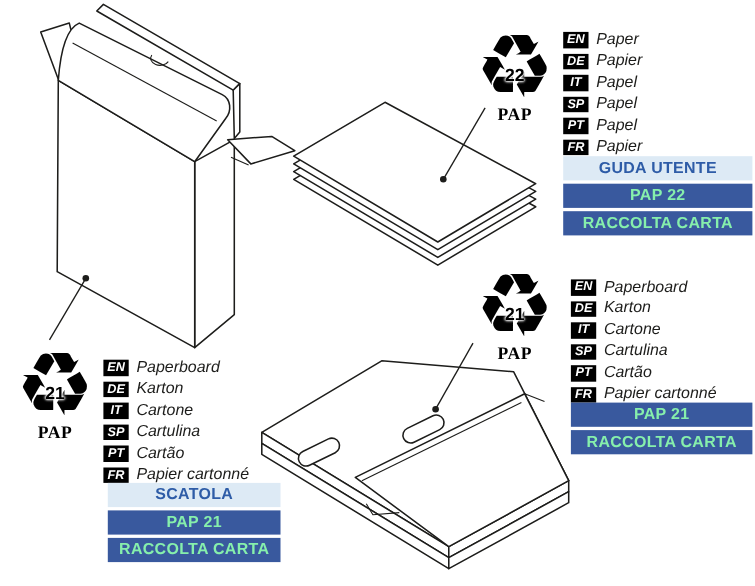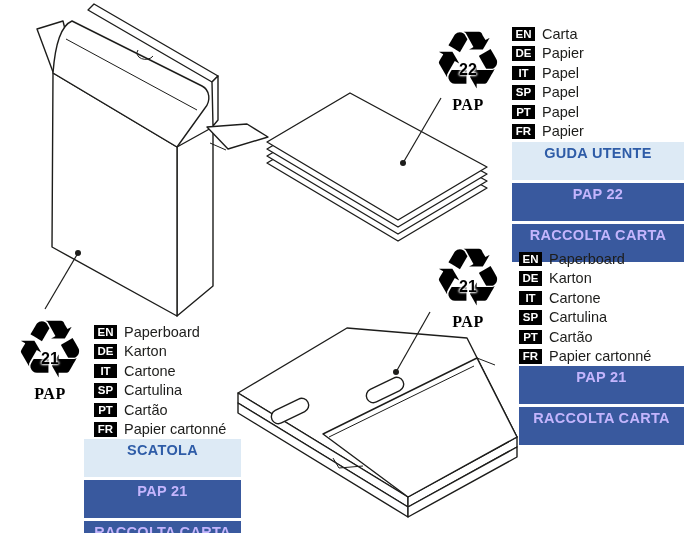--- a/index.html
+++ b/index.html
@@ -18,35 +18,35 @@
   .recycle .glyph{display:block;font-family:"DejaVu Sans",sans-serif;font-size:80px;line-height:74px;color:#000;}
   .recycle .num{
     position:absolute;left:0;right:0;top:46px;transform:translateY(-50%);
     font-size:16px;font-weight:bold;color:#000;
     text-shadow:0 0 2px #fff,0 0 2px #fff,0 0 3px #fff,0 0 3px #fff;
   }
   .recycle .mat{display:block;font-size:16px;font-weight:bold;letter-spacing:.5px;margin-top:-2px;color:#000;font-family:Liberation Serif, serif;}
 
   
   .langs{position:absolute;}
-  .lang-row{display:flex;align-items:center;height:19.5px;}
+  .lang-row{display:flex;align-items:flex-end;height:19.5px;font-style:italic;}
   .lang-tag{
     display:inline-block;width:23px;height:14.5px;line-height:14.5px;
     background:#000;color:#fff;font-size:11.5px;font-weight:bold;text-align:center;flex:0 0 auto;
   }
   .lang-label{font-size:14.5px;margin-left:7px;white-space:nowrap;}
 
   
   .banners{position:absolute;}
   .banner{
-    height:38px;line-height:22px;margin-bottom:3px;text-align:center;
+    height:22px;line-height:22px;margin-bottom:3px;text-align:center;
     font-size:14.5px;font-weight:600;letter-spacing:.3px;
   }
   .banner.light{background:#ddeaf5;color:#2e5ca7;}
-  .banner.dark{background:#39599e;color:#c4b5fd;}
+  .banner.dark{background:#39599e;color:#86efac;}
 </style>
 </head>
 <body>
 
 <div id="canvas">
 
   <svg style="left:20px;top:0;" width="260" height="330" viewBox="0 0 260 330">
 
     <path d="M17,29 L43,21 L54,66 L33,72 Z"></path>
 
@@ -113,21 +113,21 @@
 
   <div class="recycle" style="left:428px;top:241px;">
     <span class="glyph">♻</span>
     <span class="num">21</span>
     <span class="mat">PAP</span>
   </div>
 
   <div class="langs" style="left:512px;top:24px;">
     <div class="lang-row">
       <span class="lang-tag">EN</span>
-      <span class="lang-label">Carta</span>
+      <span class="lang-label">Paper</span>
     </div>
     <div class="lang-row">
       <span class="lang-tag">DE</span>
       <span class="lang-label">Papier</span>
     </div>
     <div class="lang-row">
       <span class="lang-tag">IT</span>
       <span class="lang-label">Papel</span>
     </div>
     <div class="lang-row">
@@ -170,21 +170,21 @@
     <div class="lang-row">
       <span class="lang-tag">PT</span>
       <span class="lang-label">Cartão</span>
     </div>
     <div class="lang-row">
       <span class="lang-tag">FR</span>
       <span class="lang-label">Papier cartonné</span>
     </div>
   </div>
 
-  <div class="banners" style="left:84px;top:439px;width:157px;">
+  <div class="banners" style="left:98px;top:439px;width:157px;">
     <div class="banner light">SCATOLA</div>
     <div class="banner dark">PAP 21</div>
     <div class="banner dark">RACCOLTA CARTA</div>
   </div>
 
   <div class="langs" style="left:519px;top:249px;">
     <div class="lang-row">
       <span class="lang-tag">EN</span>
       <span class="lang-label">Paperboard</span>
     </div>

